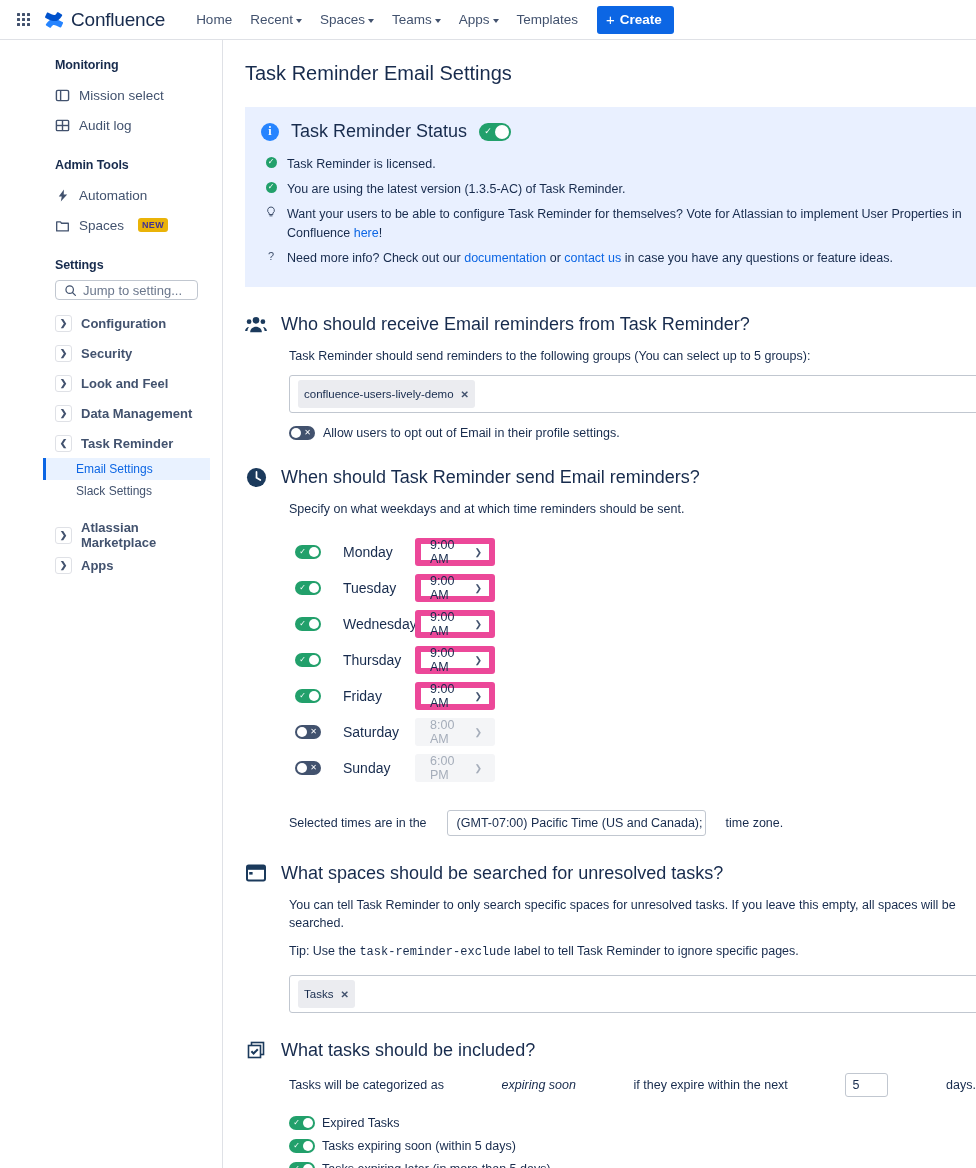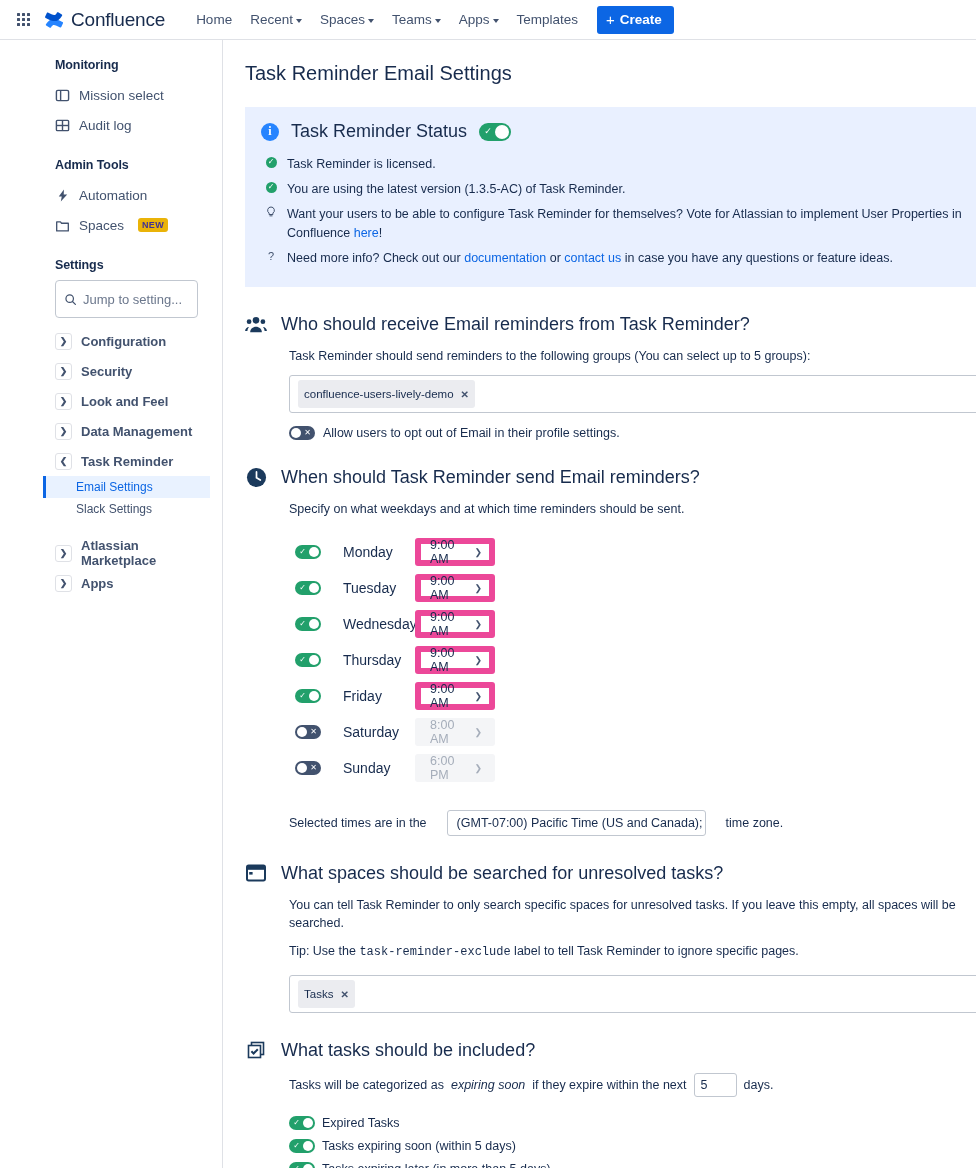--- a/index.html
+++ b/index.html
@@ -59,21 +59,21 @@
   .sb-item {
     display:flex; align-items:center; gap:9px;
     height:30px; padding:0 12px; cursor:pointer; font-size:13.5px; color:#42526E;
   }
   .sb-ico { width:15px;height:15px; display:flex;align-items:center;justify-content:center; color:#42526E;}
   .badge-new {
     background:#eab308; color:#403294; font-size:9px; font-weight:700;
     padding:2px 4px; border-radius:3px; letter-spacing:0.3px; margin-left:5px;
   }
   .sb-search {
-    margin:2px 12px 8px 12px; height:38px; position:relative;
+    margin:2px 12px 8px 12px; height:20px; position:relative;
     border:1px solid #C1C7D0; border-radius:4px; display:flex; align-items:center;
     background:#fff;
   }
   .sb-search svg { margin:0 6px 0 8px; flex:none; }
   .sb-search input {
     border:none; outline:none; font-size:13px; font-family:inherit;
     color:#42526E; background:transparent; width:100%; padding:0;
   }
   .sb-search input::placeholder { color:#6B778C; }
   .sb-exp {
@@ -186,21 +186,21 @@
     display:flex; align-items:center; justify-content:space-between;
     padding:0 8px 0 9px; background:#fff; font-size:12.5px; color:#172B4D; cursor:pointer;
     white-space:nowrap; overflow:hidden;
   }
 
   .daysnum {
     border:1px solid #C1C7D0; border-radius:3px; height:24px; width:43px;
     font-size:12.5px; color:#172B4D; padding:0 6px; font-family:inherit; outline:none;
     vertical-align:middle;
   }
-  .inline-row { font-size:12.5px; color:#172B4D; display:flex; align-items:center; gap:7px; margin-bottom:14px;}
+  .inline-row { font-size:12.5px; color:#172B4D; display:flex; align-items:center; gap:7px; margin-bottom:14px;justify-content:space-between;}
   .chk-row { display:flex; align-items:center; gap:7px; height:23px; }
   .chk-row .lbl { font-size:12.5px; color:#172B4D; }
   .em { font-style:italic; }
 </style>
 </head>
 <body>
 
 <div class="topnav">
   <div class="appswitcher">
     <div class="grid9">

